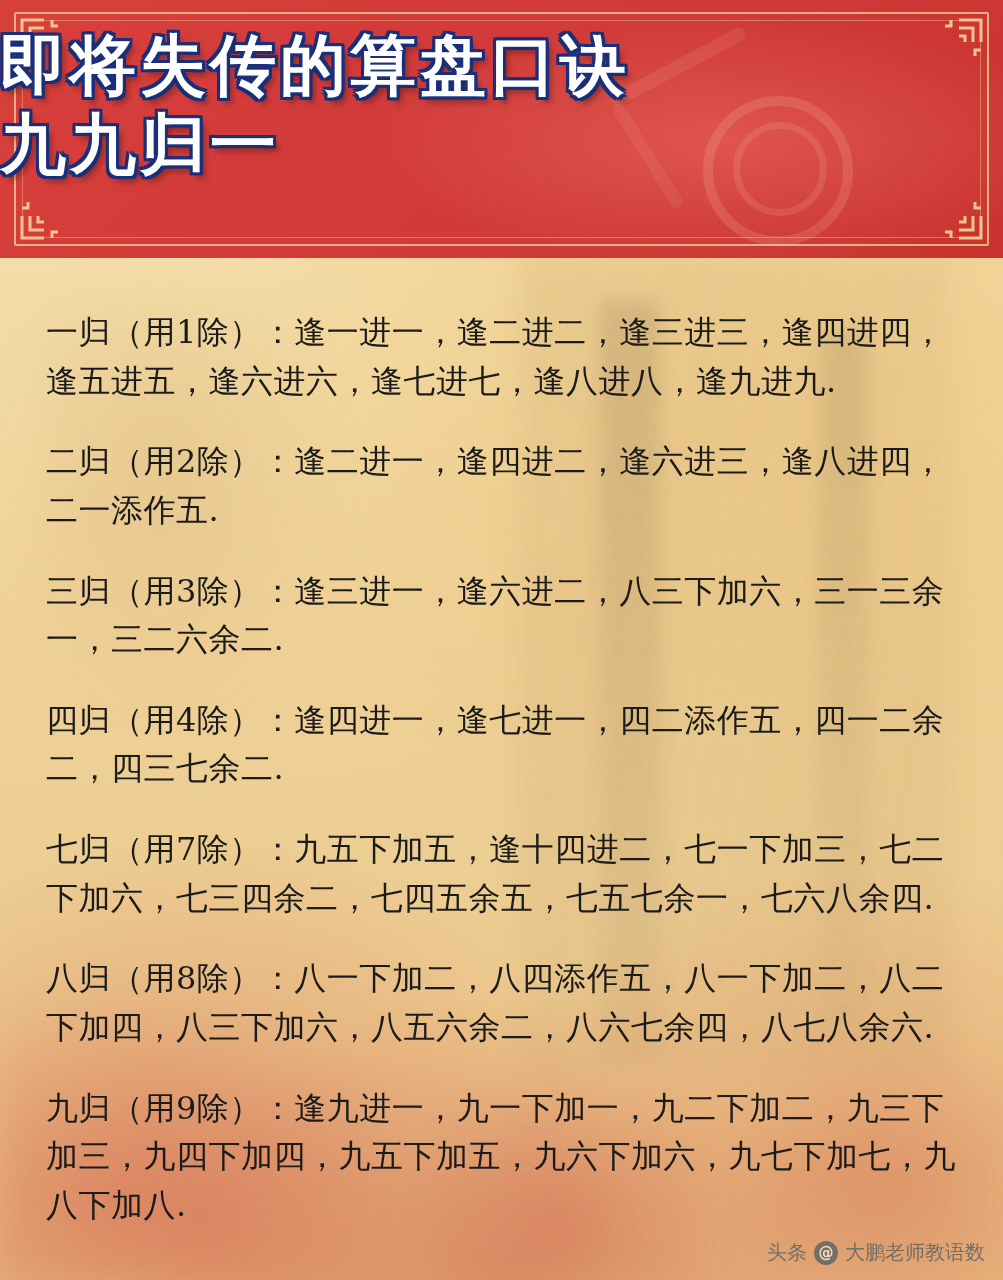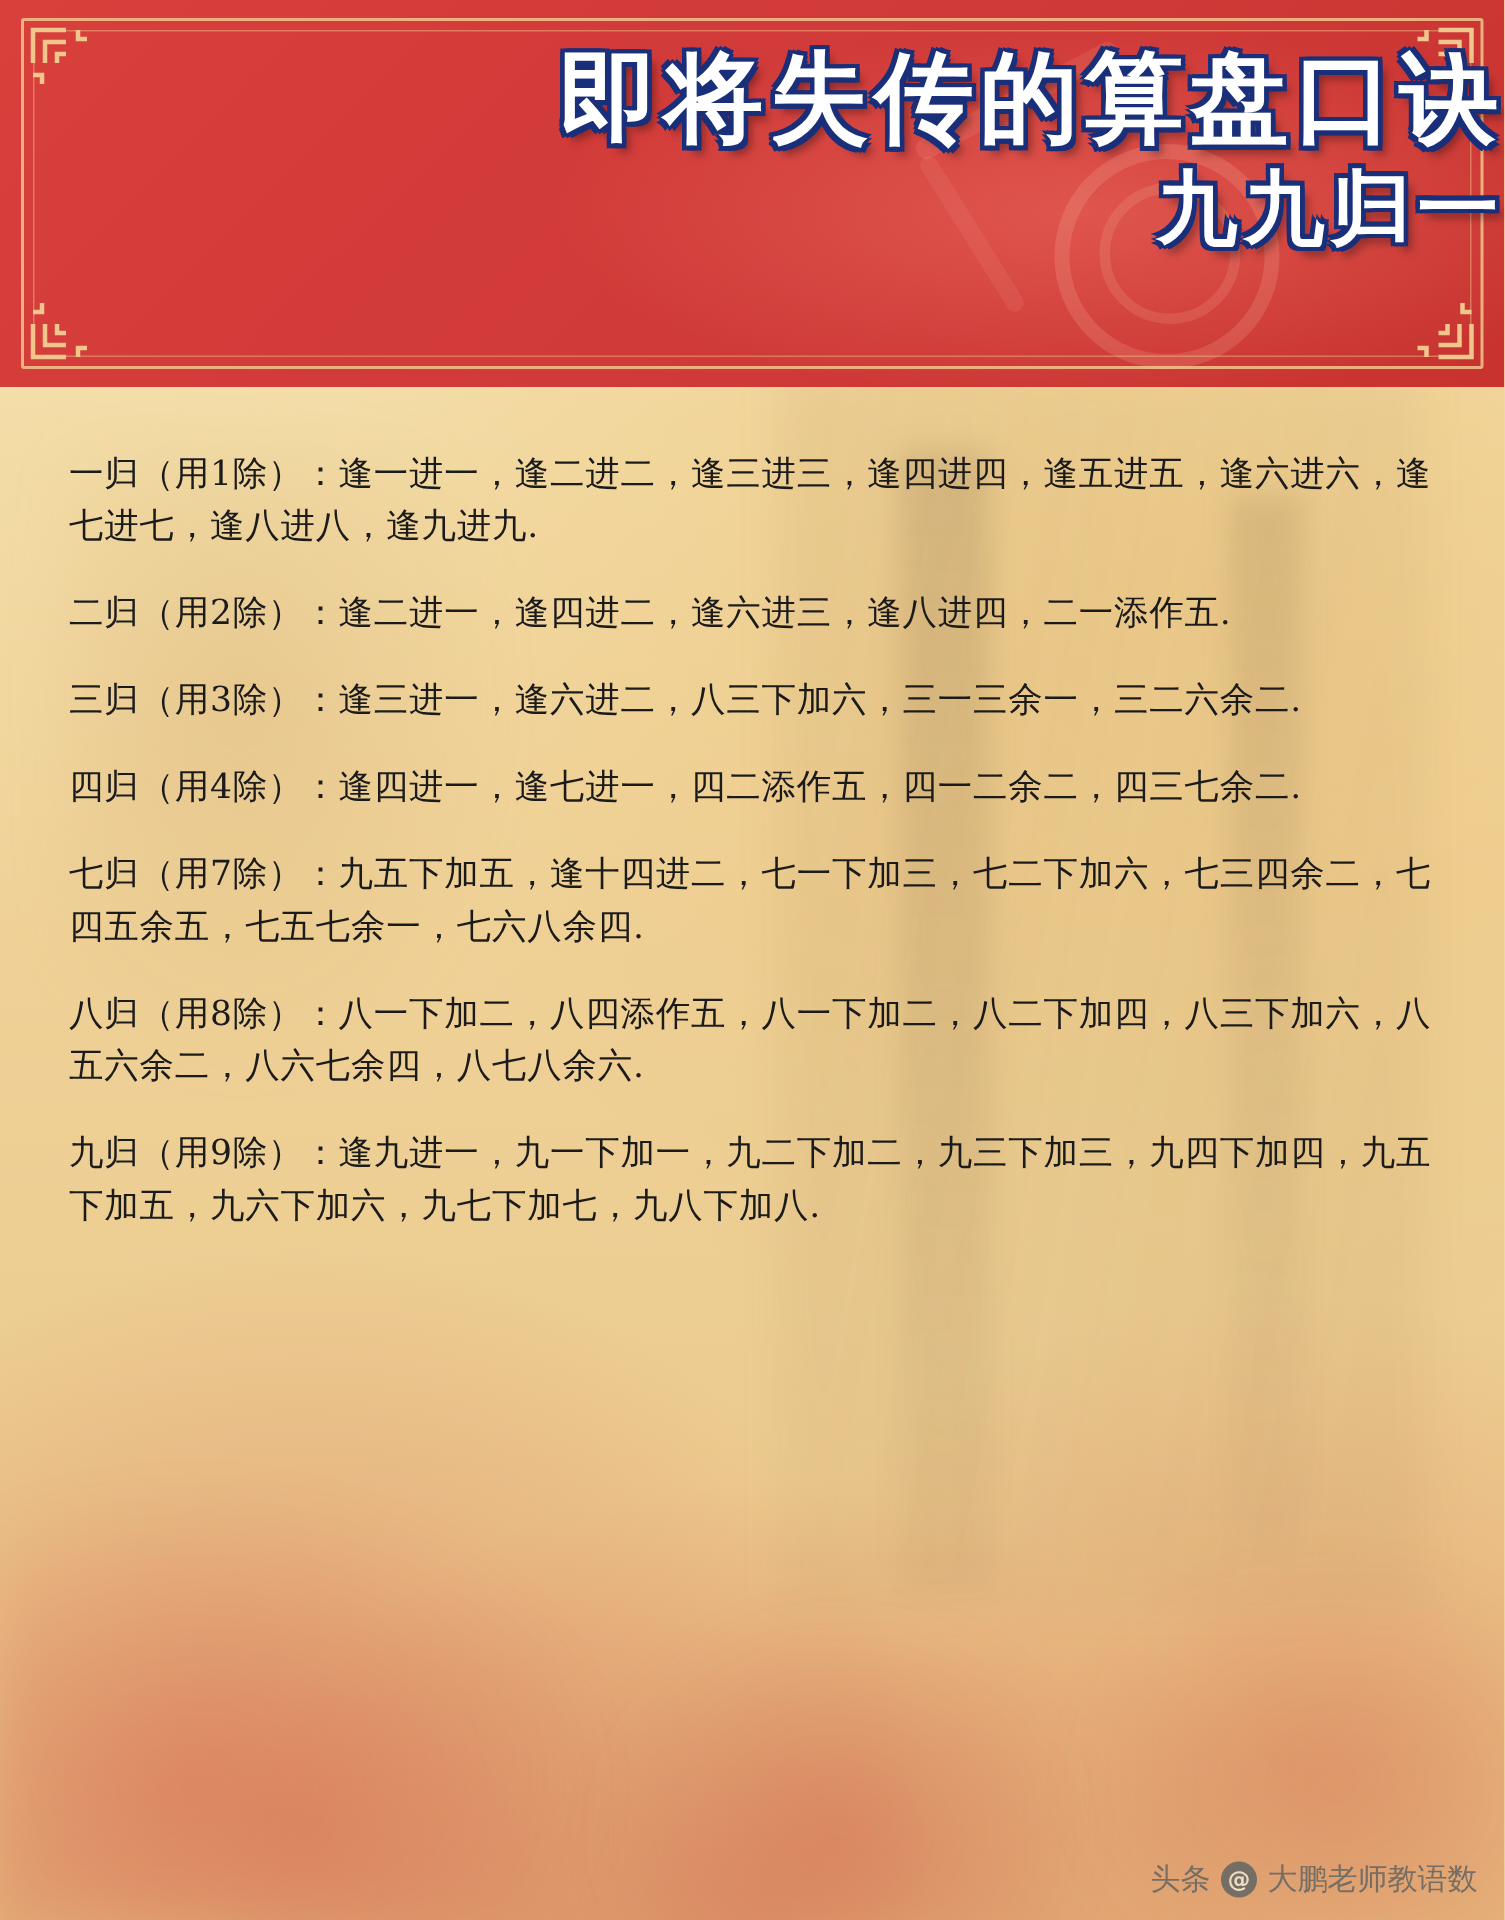--- a/index.html
+++ b/index.html
@@ -131,46 +131,46 @@
     width: 120px; height: 12px;
     background: rgba(255, 200, 175, 0.30);
     transform: rotate(58deg);
     border-radius: 6px;
   }
 
   .title-block {
     position: absolute;
     left: 0; top: 30px;
     width: 1003px;
-    text-align: right;
+    text-align: left;
   }
   .title-line {
     font-family: "DejaVu Serif", "Liberation Serif", serif;
     font-weight: bold;
     color: #ffffff;
     letter-spacing: 4px;
     line-height: 1.08;
     text-shadow:
       3px 0 0 #1a2f7a, -3px 0 0 #1a2f7a, 0 3px 0 #1a2f7a, 0 -3px 0 #1a2f7a,
       3px 3px 0 #1a2f7a, -3px 3px 0 #1a2f7a, 3px -3px 0 #1a2f7a, -3px -3px 0 #1a2f7a,
       5px 6px 6px rgba(0,0,0,0.35);
   }
   .title-main { font-size: 66px; }
-  .title-sub  { font-size: 54px; margin-top: 8px; }
+  .title-sub  { font-size: 66px; margin-top: 8px; }
 
   
   .content {
     position: absolute;
     left: 46px;
     top: 276px;
     width: 912px;
   }
   .rule {
     margin-bottom: 22px;
-    font-size: 23px;
+    font-size: 32px;
     line-height: 1.52;
     color: #1b1b1b;
     letter-spacing: 0.5px;
     text-align: left;
     font-family: "DejaVu Serif", "Liberation Serif", serif;
   }
   .rule:last-child { margin-bottom: 0; }
 
   
   .watermark {

